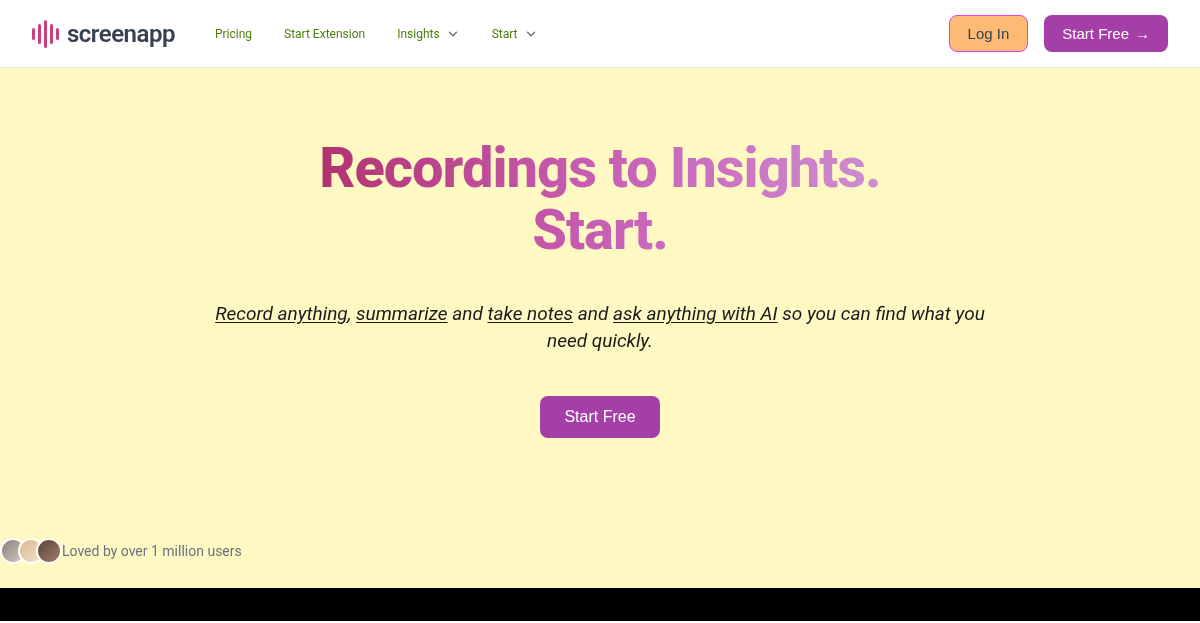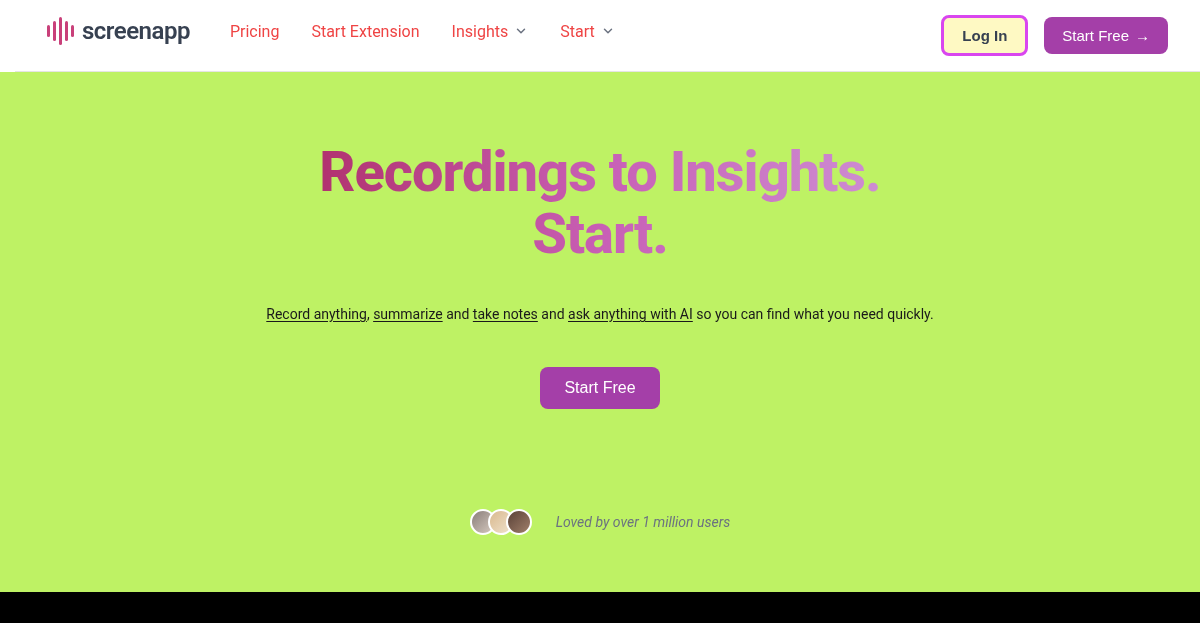--- a/index.html
+++ b/index.html
@@ -7,26 +7,25 @@
     font-family: -apple-system, BlinkMacSystemFont, "Segoe UI", Roboto, Helvetica, Arial, sans-serif;
     background: #fff;
     color: #1a1a1a;
     width: 1200px;
     height: 623px;
     overflow: hidden;
   }
   
   .header {
     display: flex;
-    align-items: flex-start;
+    align-items: center;
     justify-content: space-between;
     padding: 15px 32px;
     border-bottom: 1px solid #e5e5e5;
     background: #fff;
-    margin-left: 15px;
   }
   .header-left {
     display: flex;
     align-items: center;
     gap: 40px;
   }
   .logo {
     display: flex;
     align-items: center;
     gap: 8px;
@@ -55,84 +54,84 @@
   }
   .nav {
     display: flex;
     align-items: center;
     gap: 32px;
   }
   .nav-item {
     display: flex;
     align-items: center;
     gap: 6px;
-    font-size: 16px;
-    color: #ef4444;
+    font-size: 12px;
+    color: #4d7c0f;
     cursor: pointer;
   }
   .chevron {
     display: inline-flex;
   }
   .chevron svg { width: 14px; height: 14px; stroke: #6b7280; }
   .header-right {
     display: flex;
     align-items: center;
     gap: 16px;
   }
   .btn-login {
     padding: 9px 18px;
-    border: 3px solid #d946ef;
+    border: 1px solid #d946ef;
     border-radius: 8px;
-    background: #fef9c3;
+    background: #fdba74;
     font-size: 15px;
     color: #374151;
     cursor: pointer;
-    font-weight: bold;
   }
   .btn-primary {
     padding: 10px 18px;
     border: none;
     border-radius: 8px;
     background: #a43fa8;
     color: #fff;
     font-size: 15px;
     font-weight: 500;
     cursor: pointer;
     display: flex;
     align-items: center;
     gap: 6px;
   }
   .arrow { font-size: 15px; }
   
   .hero {
-    background: #bef264;
+    background: #fef9c3;
     padding-top: 70px;
     text-align: center;
     height: 520px;
   }
   .hero-title {
     font-size: 56px;
     font-weight: 800;
     line-height: 1.1;
     letter-spacing: -1px;
     background: linear-gradient(90deg, #b1336f 0%, #c85fb5 50%, #cd8dd2 100%);
     -webkit-background-clip: text;
     background-clip: text;
     color: transparent;
     display: inline-block;
   }
   .hero-title .line { display: block; }
   .hero-sub {
     margin-top: 40px;
-    font-size: 14px;
+    font-size: 19px;
     color: #1a1a1a;
     max-width: 780px;
     margin-left: auto;
     margin-right: auto;
     line-height: 1.4;
+    font-style: italic;
   }
   .hero-sub a {
     color: #1a1a1a;
     text-decoration: underline;
     text-underline-offset: 2px;
     cursor: pointer;
   }
   .hero-cta {
     margin-top: 42px;
   }
@@ -143,23 +142,20 @@
     background: #a43fa8;
     color: #fff;
     font-size: 16px;
     font-weight: 500;
     cursor: pointer;
   }
   .social {
     margin-top: 100px;
     display: flex;
     align-items: center;
-    justify-content: center;
-    gap: 24px;
-    font-style: italic;
   }
   .avatars {
     display: flex;
   }
   .avatar {
     width: 26px;
     height: 26px;
     border-radius: 50%;
     border: 2px solid #fff;
     margin-left: -8px;

